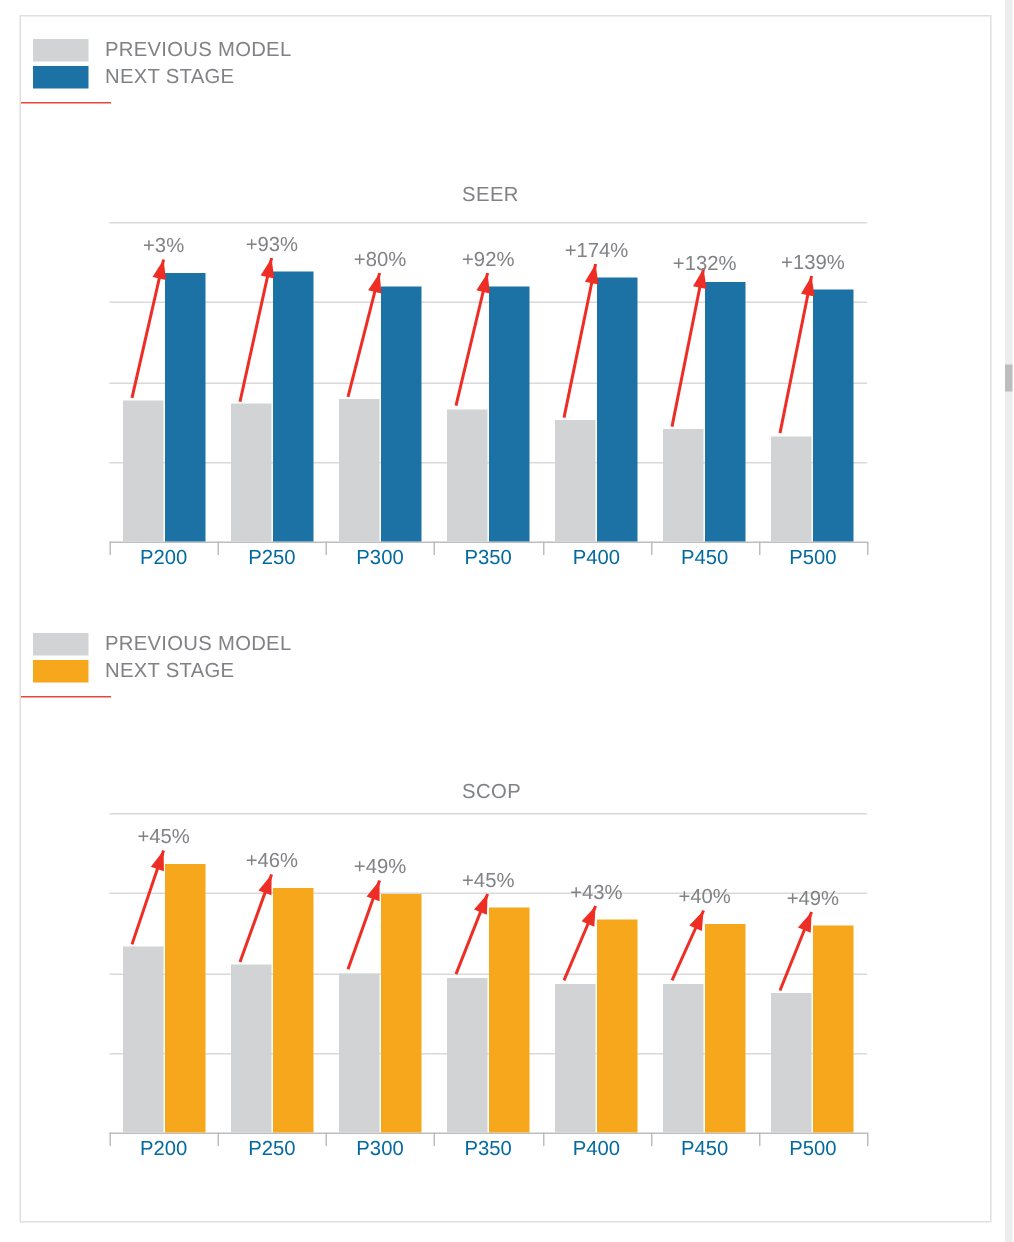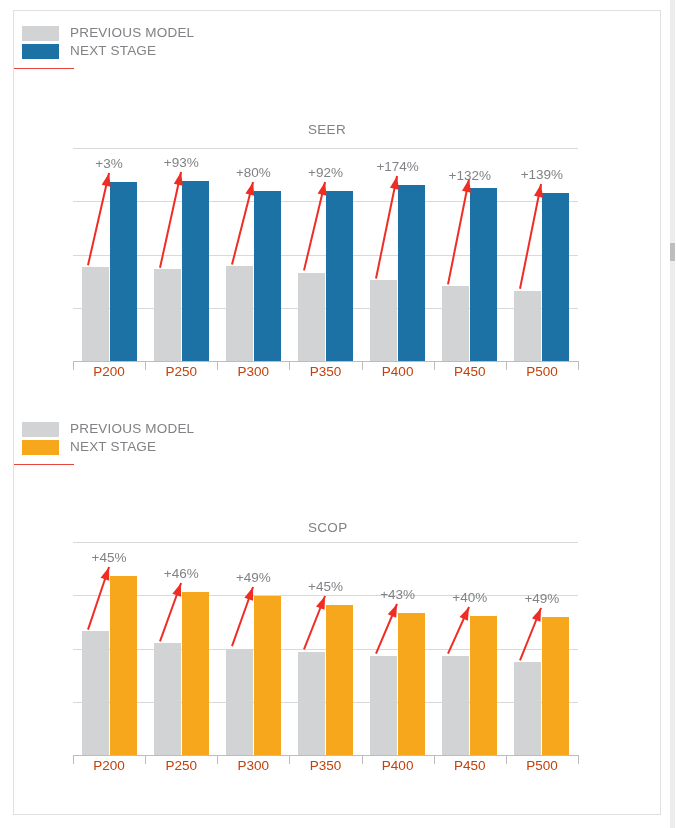--- a/index.html
+++ b/index.html
@@ -92,21 +92,21 @@
     border-left: 1px solid #bdbdbd;
   }
   .bar {
     position: absolute;
     bottom: 0;
   }
   .bar-prev { background: #d1d3d4; }
   .cat-label {
     position: absolute;
     font-size: 13.5px;
-    color: #c2410c;
+    color: #0369a1;
     text-align: center;
     white-space: nowrap;
   }
   .pct-label {
     position: absolute;
     font-size: 13.5px;
     color: #808285;
     text-align: center;
     white-space: nowrap;
   }

